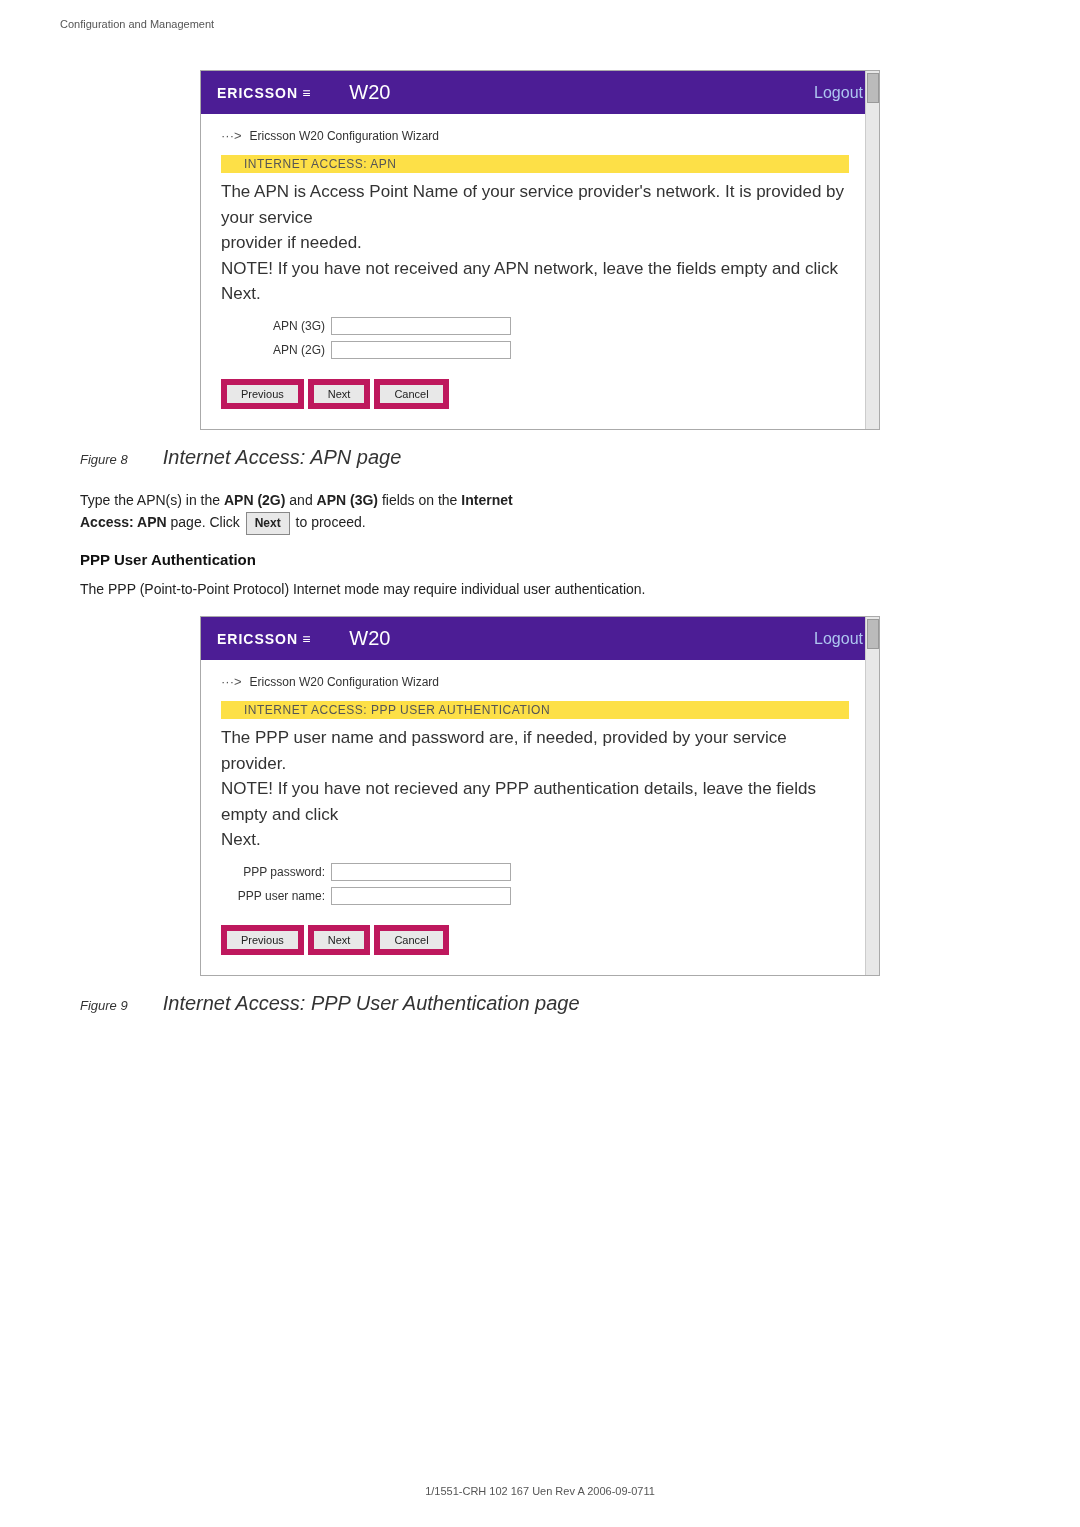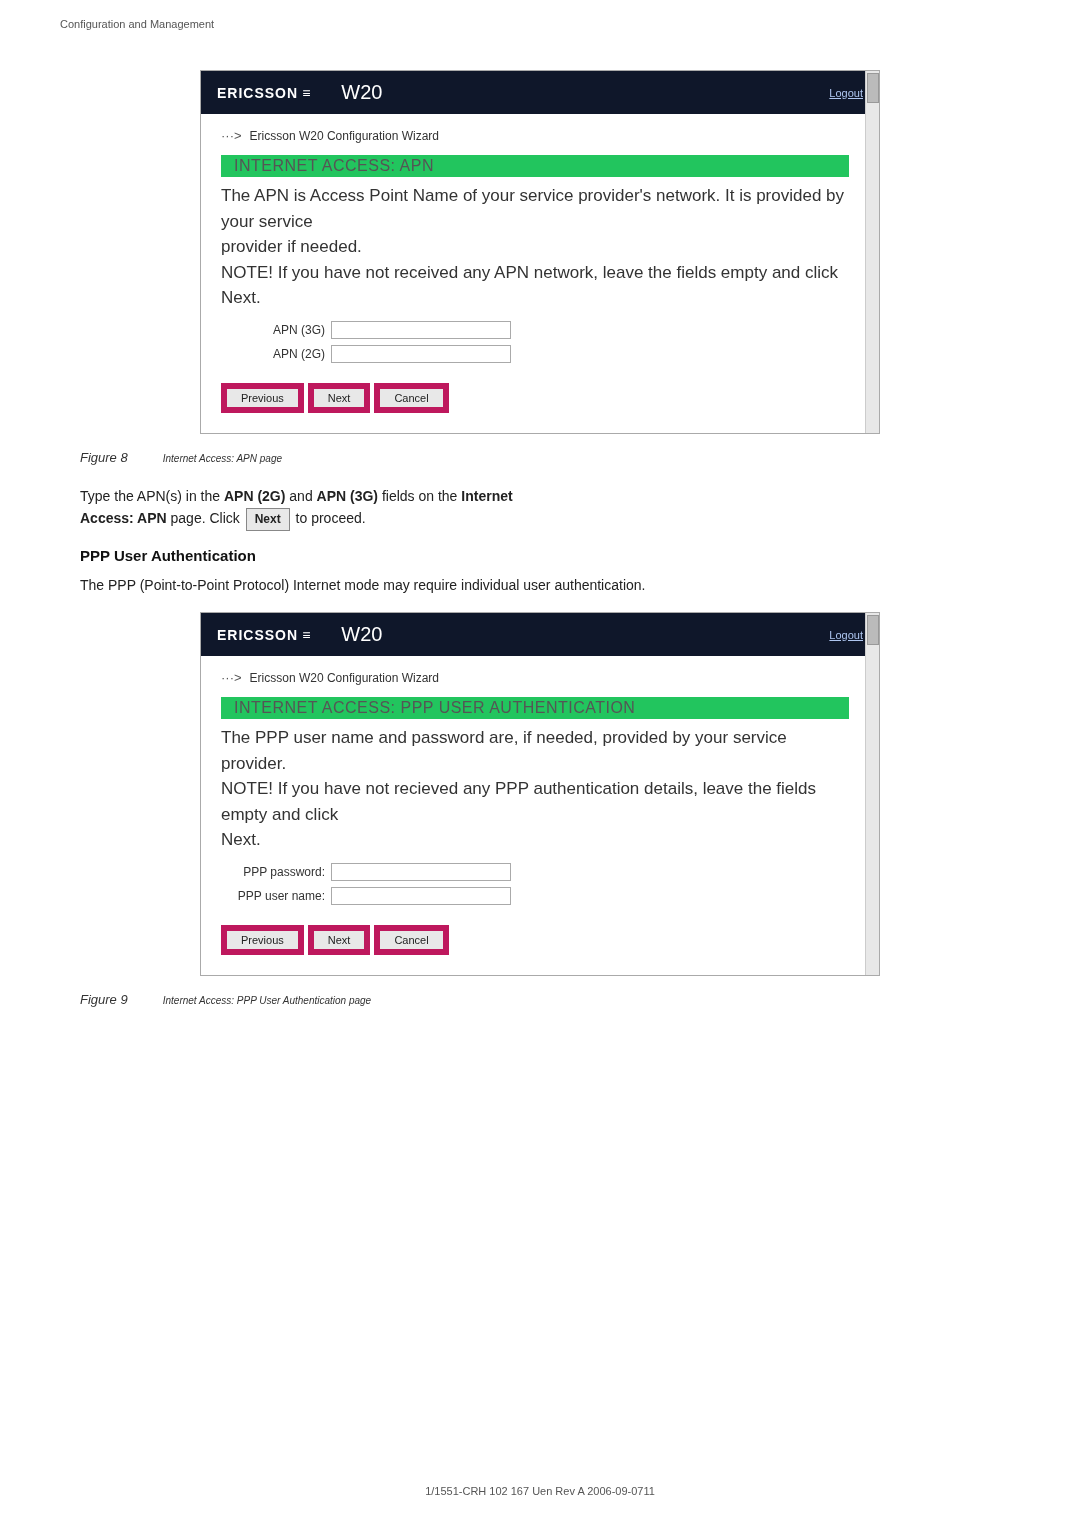--- a/index.html
+++ b/index.html
@@ -26,21 +26,21 @@
     
     .widget-window {
       border: 1px solid #aaa;
       width: 680px;
       margin: 0 auto;
       background: #fff;
       position: relative;
     }
 
     .widget-header {
-      background: #0f172a;
+      background: #4c1d95;
       padding: 10px 16px;
       display: flex;
       align-items: center;
       justify-content: space-between;
     }
 
     .widget-header-left {
       display: flex;
       align-items: center;
       gap: 10px;
@@ -54,27 +54,26 @@
       text-transform: uppercase;
       display: flex;
       align-items: center;
       gap: 4px;
     }
 
     .widget-title {
       color: #fff;
       font-size: 20px;
       font-weight: normal;
-      margin-left: 20px;
+      margin-left: 28px;
     }
 
     .logout-link {
       color: #aec6f0;
-      font-size: 11px;
-      text-decoration: underline;
+      font-size: 16px;
       cursor: pointer;
       text-align: right;
     }
 
     .widget-scrollbar {
       position: absolute;
       right: 0;
       top: 0;
       width: 14px;
       height: 100%;
@@ -106,26 +105,26 @@
       color: #555;
       font-size: 13px;
     }
 
     .wizard-nav-text {
       font-size: 12px;
       color: #333;
     }
 
     .section-label {
-      font-size: 16px;
+      font-size: 12px;
       color: #555;
       text-transform: uppercase;
       letter-spacing: 0.5px;
-      background: #22c55e;
-      padding: 2px 13px;
+      background: #fde047;
+      padding: 2px 23px;
       margin-bottom: 6px;
       display: block;
     }
 
     .section-description {
       font-size: 17px;
       color: #333;
       line-height: 1.5;
       margin-bottom: 10px;
     }
@@ -178,21 +177,21 @@
 
     .figure-label {
       font-style: italic;
       font-size: 13px;
       color: #333;
       white-space: nowrap;
     }
 
     .figure-title {
       font-style: italic;
-      font-size: 10px;
+      font-size: 20px;
       color: #333;
     }
 
     
     .body-text {
       font-size: 14px;
       color: #222;
       line-height: 1.6;
       margin-bottom: 16px;
     }

